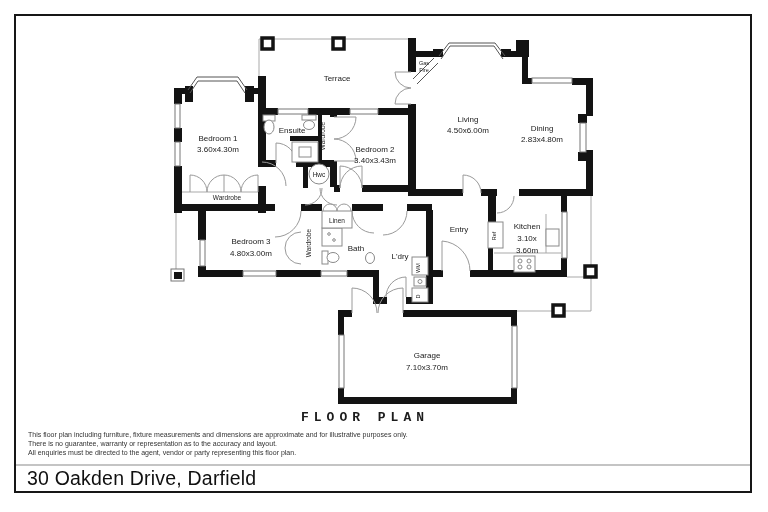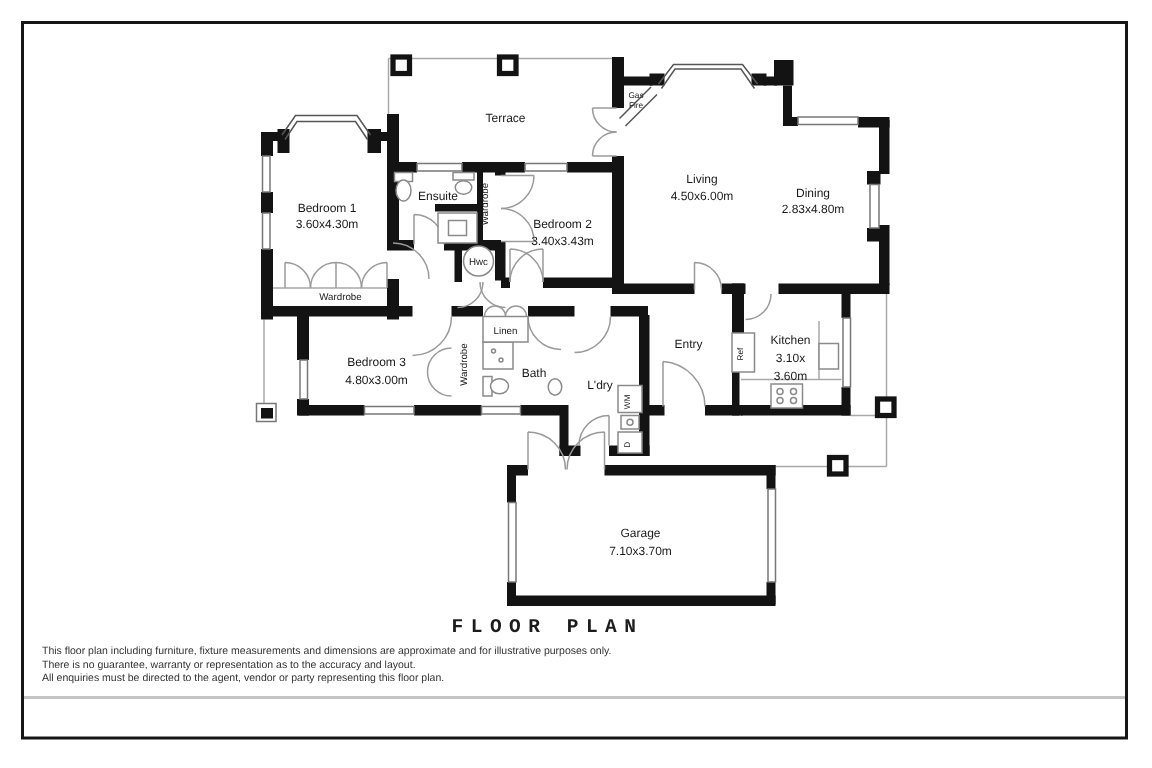--- a/index.html
+++ b/index.html
@@ -239,13 +239,14 @@
 
   <div class="fp-title">FLOOR PLAN</div>
 
   <div class="disclaimer">
     <span>This floor plan including furniture, fixture measurements and dimensions are approximate and for illustrative purposes only.</span>
     <span>There is no guarantee, warranty or representation as to the accuracy and layout.</span>
     <span>All enquiries must be directed to the agent, vendor or party representing this floor plan.</span>
   </div>
 
   <div class="sep"></div>
+  <div class="address">30 Oakden Drive, Darfield</div>
 </div>
 
 </body></html>

